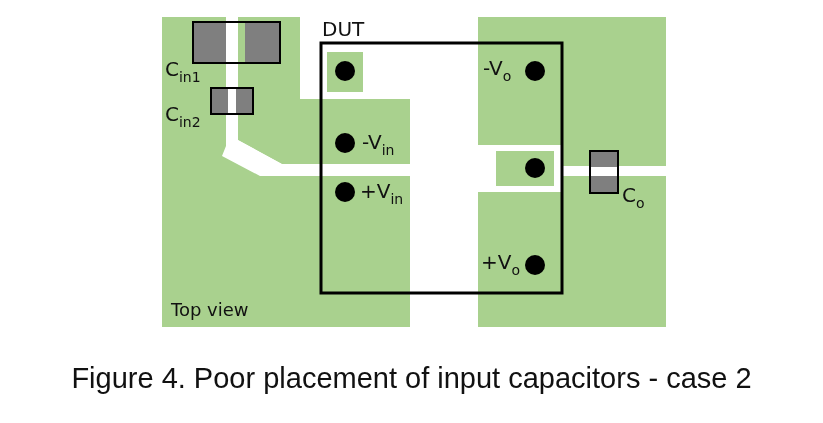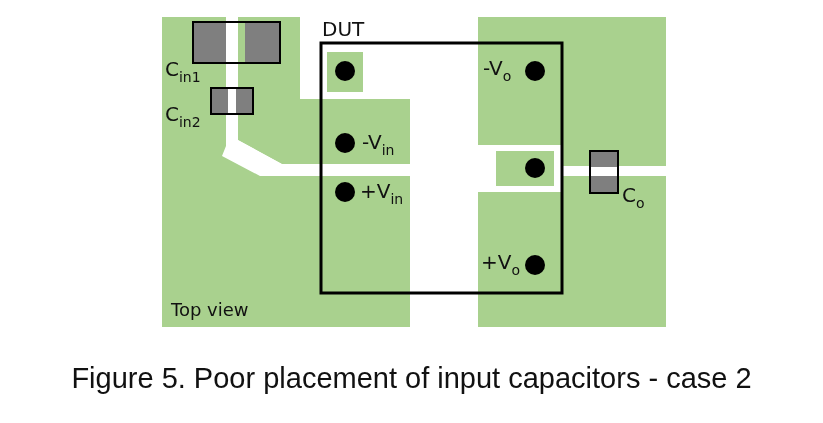--- a/index.html
+++ b/index.html
@@ -65,13 +65,13 @@
   <text x="622" y="202"><tspan class="lbl">C</tspan><tspan class="sub" dy="6">o</tspan></text>
 
   <text x="362" y="149"><tspan class="lbl">-V</tspan><tspan class="sub" dy="6">in</tspan></text>
   <text x="360" y="198"><tspan class="lbl">+V</tspan><tspan class="sub" dy="6">in</tspan></text>
   <text x="483" y="75"><tspan class="lbl">-V</tspan><tspan class="sub" dy="6">o</tspan></text>
   <text x="481" y="269"><tspan class="lbl">+V</tspan><tspan class="sub" dy="6">o</tspan></text>
 
   <text class="lbl" x="171" y="316" style="font-size:18px">Top view</text>
 </svg>
 
-<div class="caption">Figure 5. Poor placement of input capacitors - case 2</div>
+<div class="caption">Figure 4. Poor placement of input capacitors - case 2</div>
 
 </body></html>

